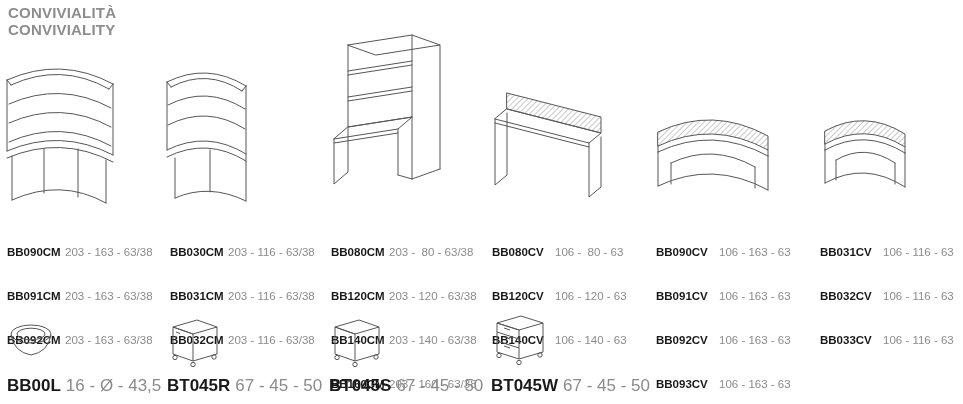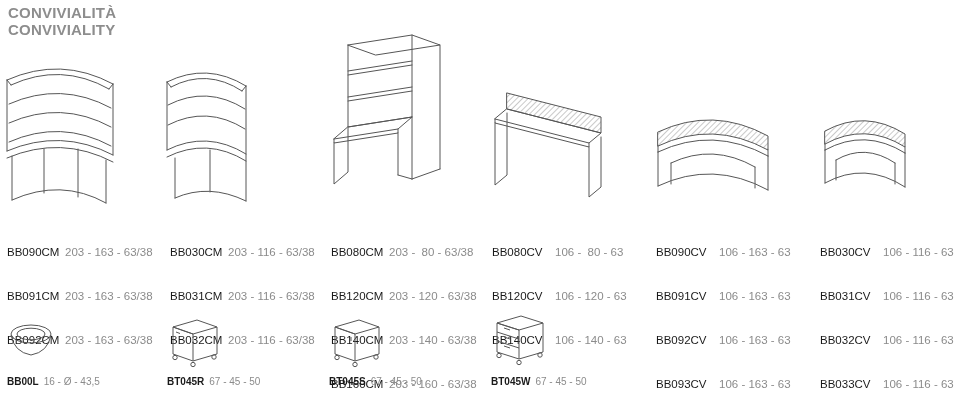--- a/index.html
+++ b/index.html
@@ -1,24 +1,24 @@
 <!DOCTYPE html>
 <html><head>
 <meta charset="utf-8">
 <style>
   html,body{margin:0;padding:0;background:#fff;}
   .page{position:relative;width:943px;height:404px;background:#ffffff;font-family:"Liberation Sans",sans-serif;overflow:hidden;padding-left:23px;}
   .title{position:absolute;left:8px;top:4px;font-size:15px;line-height:17px;font-weight:700;color:#8d8d8d;letter-spacing:.2px;}
   .illus{position:absolute;}
   .illus svg{display:block;}
   .codes{position:absolute;top:216px;font-size:11.5px;line-height:14.6px;white-space:pre;}
-  .code{display:inline-block;min-width:58px;font-weight:400;color:#1a1a1a;}
+  .code{display:inline-block;min-width:58px;font-weight:700;color:#1a1a1a;}
   .cv .code{min-width:63px;}
   .dims{color:#8b8b8b;margin-top:28px;}
-  .acc{position:absolute;top:376px;font-size:10px;white-space:pre;}
+  .acc{position:absolute;top:376px;font-size:17px;white-space:pre;}
   .acc .code{min-width:0;margin-right:5px;font-weight:700;color:#1a1a1a;}
 </style>
 </head>
 <body>
 
 <div class="page">
 
   <div class="title">
     <div>CONVIVIALITÀ</div>
     <div>CONVIVIALITY</div>
@@ -179,21 +179,20 @@
   </div>
 
   <div class="codes cv" style="left:656px;">
     <div><span class="code">BB090CV</span><span class="dims">106 - 163 - 63</span></div>
     <div><span class="code">BB091CV</span><span class="dims">106 - 163 - 63</span></div>
     <div><span class="code">BB092CV</span><span class="dims">106 - 163 - 63</span></div>
     <div><span class="code">BB093CV</span><span class="dims">106 - 163 - 63</span></div>
   </div>
 
   <div class="codes cv" style="left:820px;">
-    <div><span class="code">BB030CV</span><span class="dims">106 - 116 - 63</span></div>
     <div><span class="code">BB031CV</span><span class="dims">106 - 116 - 63</span></div>
     <div><span class="code">BB032CV</span><span class="dims">106 - 116 - 63</span></div>
     <div><span class="code">BB033CV</span><span class="dims">106 - 116 - 63</span></div>
   </div>
 
   <div class="illus" style="left:9px;top:321px;">
     <svg width="44" height="40" viewBox="0 0 44 40">
       <g fill="none" stroke="#565656" stroke-width="1">
         <ellipse cx="22" cy="13" rx="20" ry="9"></ellipse>
         <ellipse cx="22" cy="13" rx="14" ry="5.8"></ellipse>

